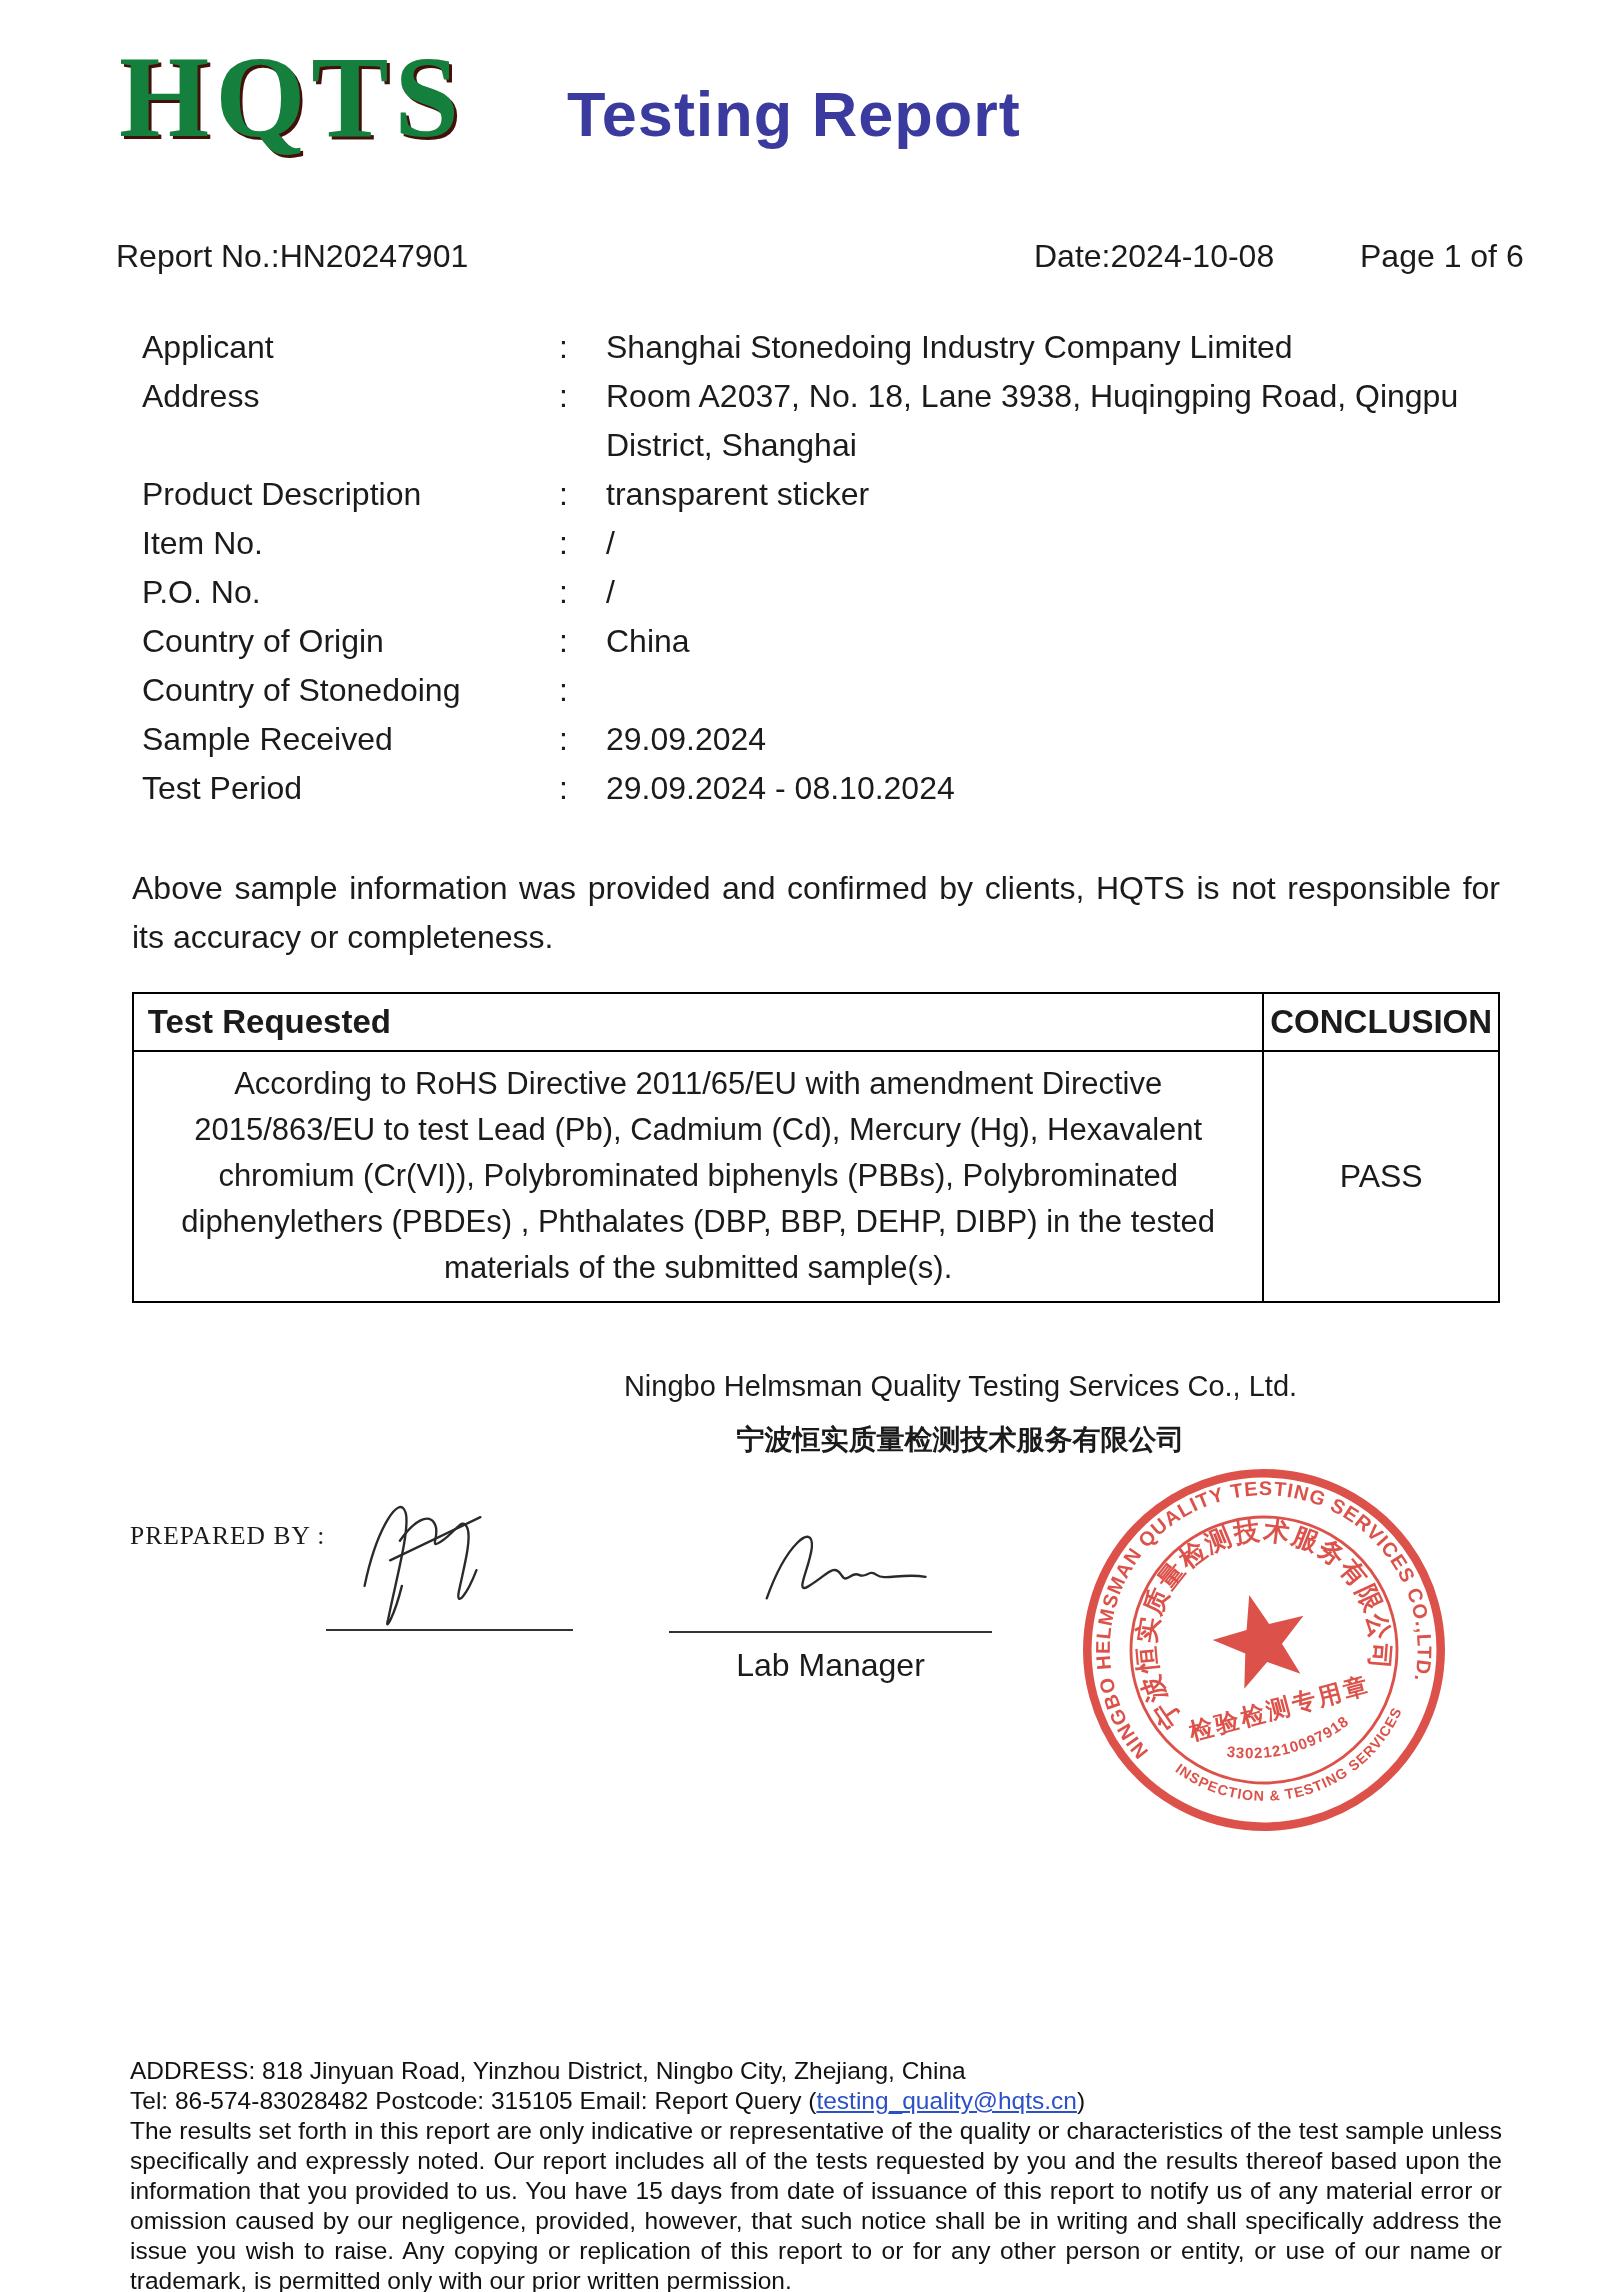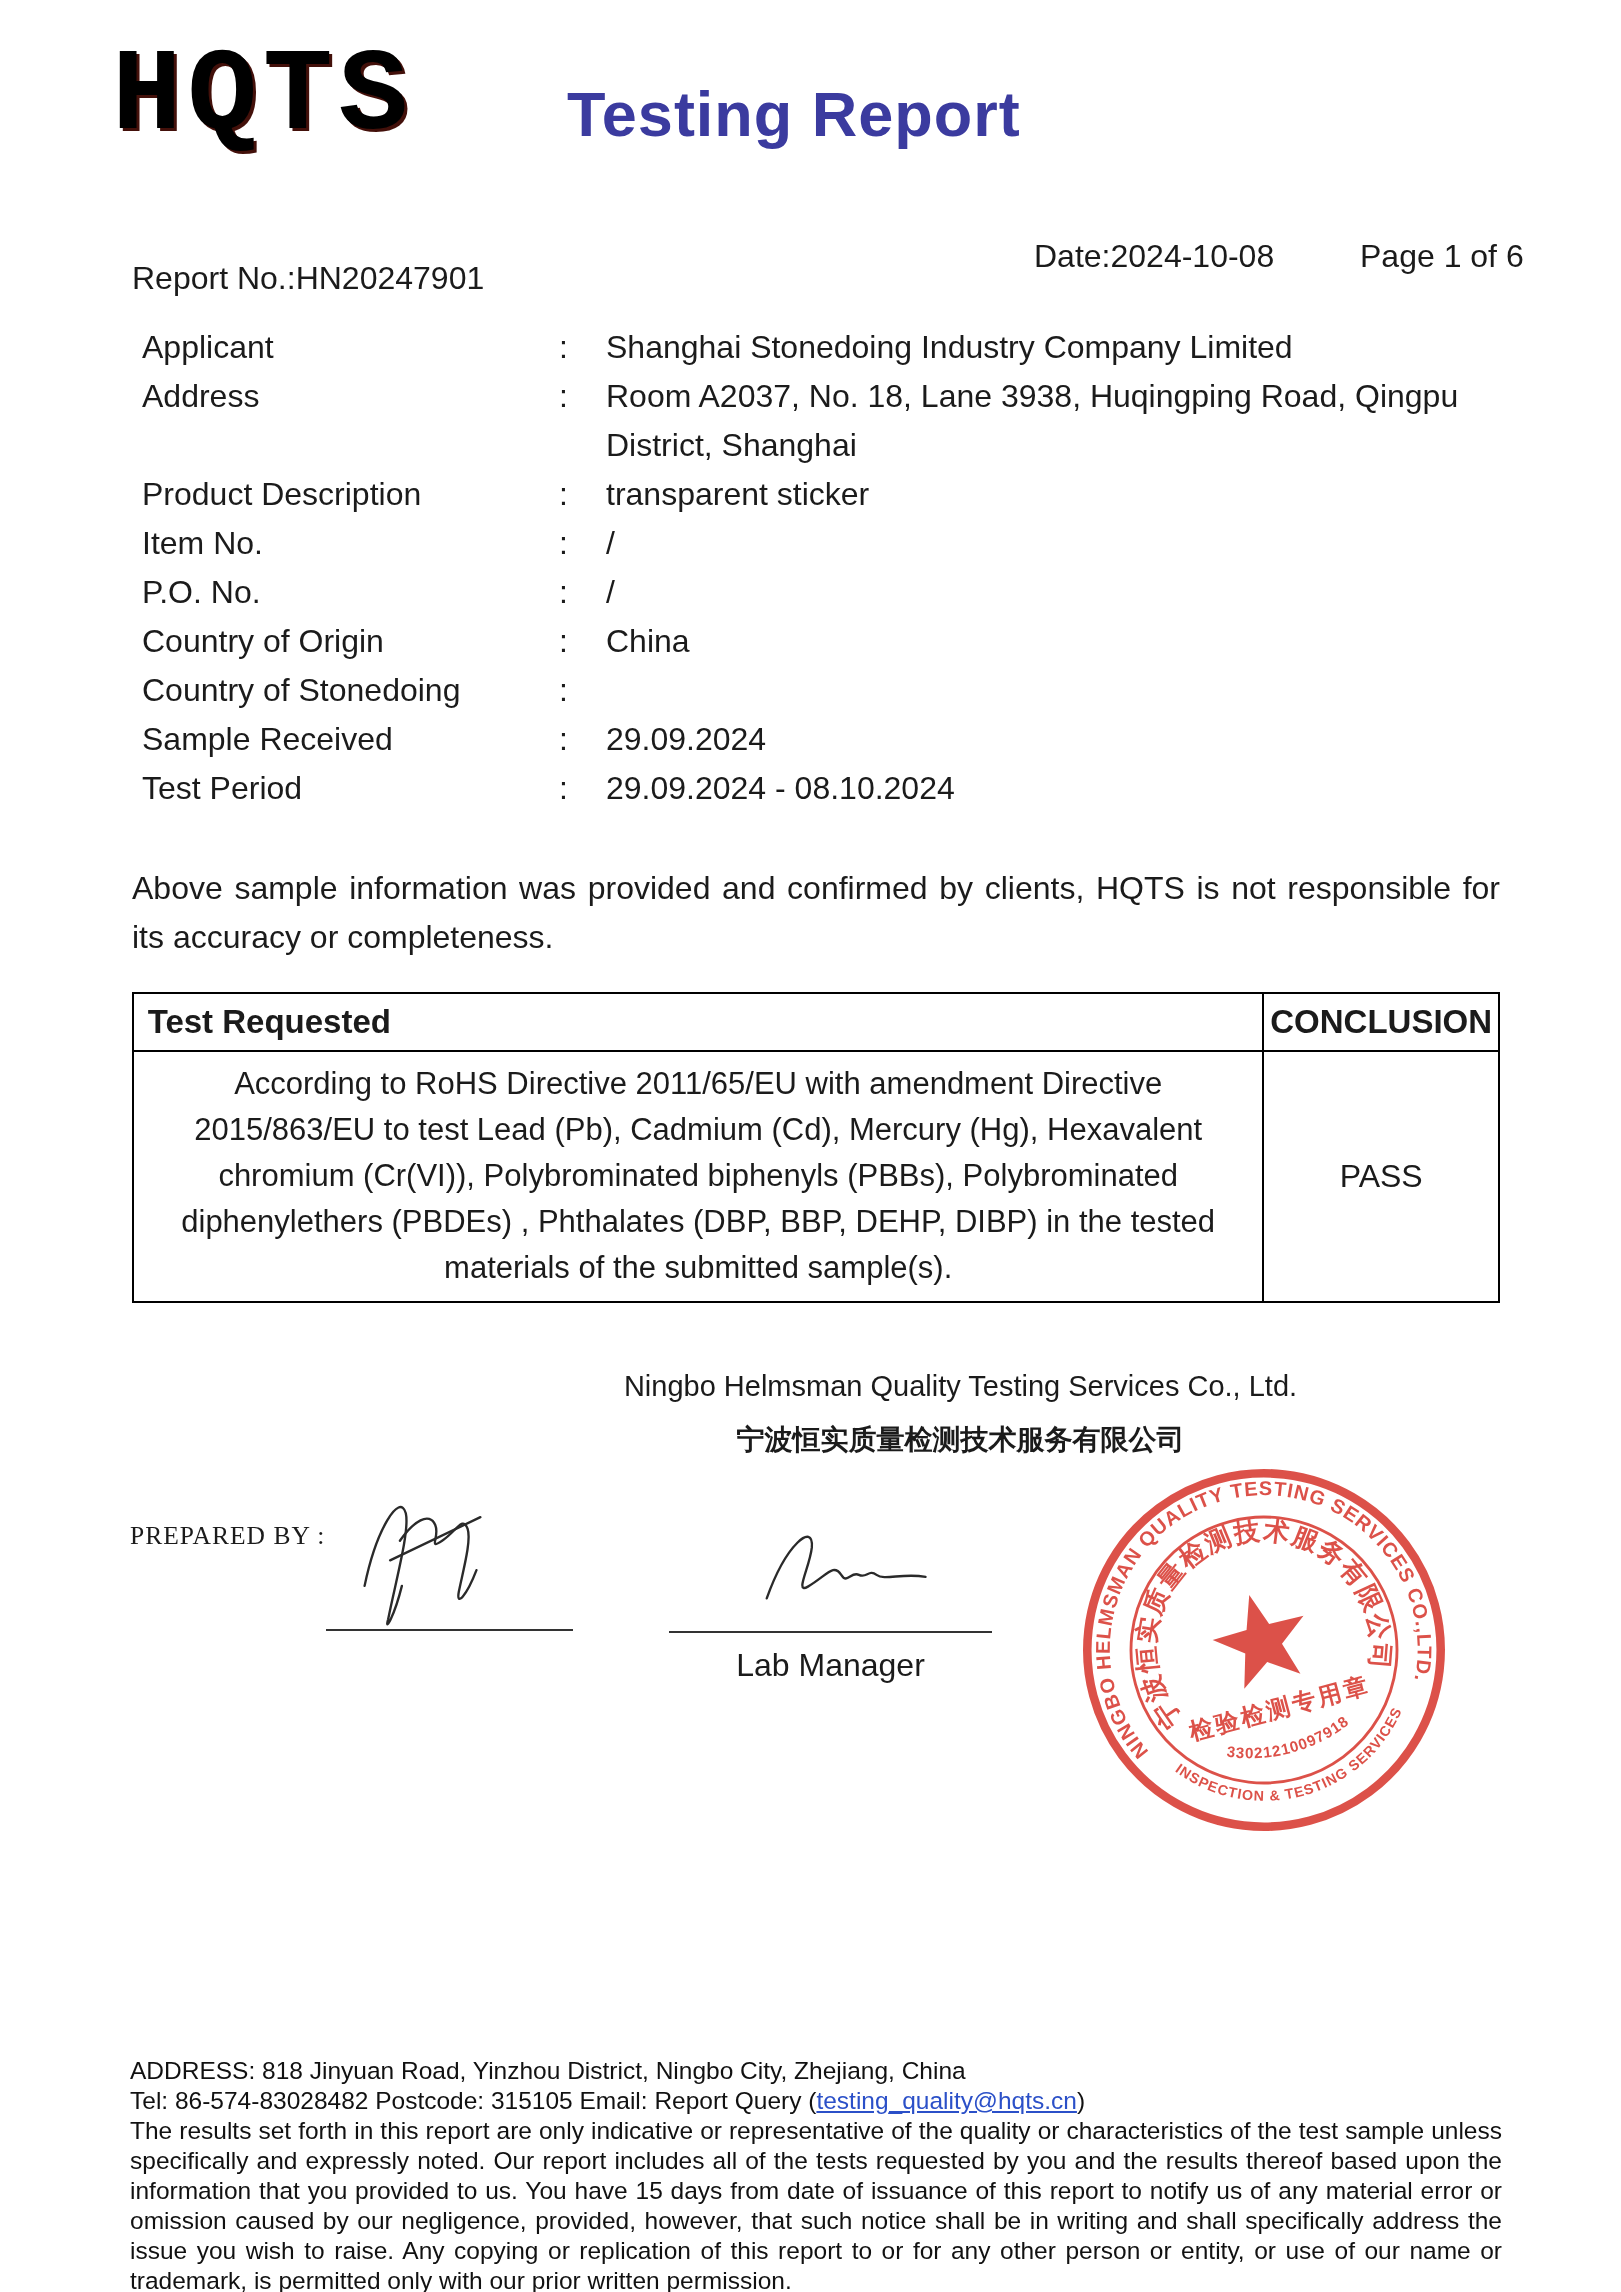--- a/index.html
+++ b/index.html
@@ -9,32 +9,32 @@
     width: 1621px;
     height: 2293px;
     margin: 0 auto;
     background: #ffffff;
     font-family: "Liberation Sans", sans-serif;
     color: #1b1b1b;
     overflow: hidden;
   }
   
   .logo {
-    position: absolute; left: 112px; top: 39px;
+    position: absolute; left: 119px; top: 39px;
     font-size: 116px; line-height: 1; font-weight: 900;
-    letter-spacing: 5.9px; color: #000000;
+    letter-spacing: 5.9px; color: #15803d;
     text-shadow: 2.9px 2.9px 0 #43100a;
-    font-family: Liberation Mono, monospace;
+    font-family: Liberation Serif, serif;
   }
   .doc-title {
     position: absolute; left: 567px; top: 78px;
     font-size: 63px; font-weight: bold; color: #3b3b9f;
     letter-spacing: 1px;
   }
-  .meta-reportno { position: absolute; left: 132px; top: 238px; font-size: 32px; margin-top: 22px; }
+  .meta-reportno { position: absolute; left: 116px; top: 238px; font-size: 32px; }
   .meta-date     { position: absolute; left: 1034px; top: 238px; font-size: 32px; }
   .meta-page     { position: absolute; left: 1360px; top: 238px; font-size: 32px; }
 
   
   .info-block { position: absolute; left: 142px; top: 323px; width: 1362px; font-size: 32px; }
   .info-row { display: flex; line-height: 49px; align-items: flex-start; }
   .info-label { width: 417px; flex: none; }
   .info-colon { width: 47px; flex: none; }
   .info-value { flex: 1; }
 

